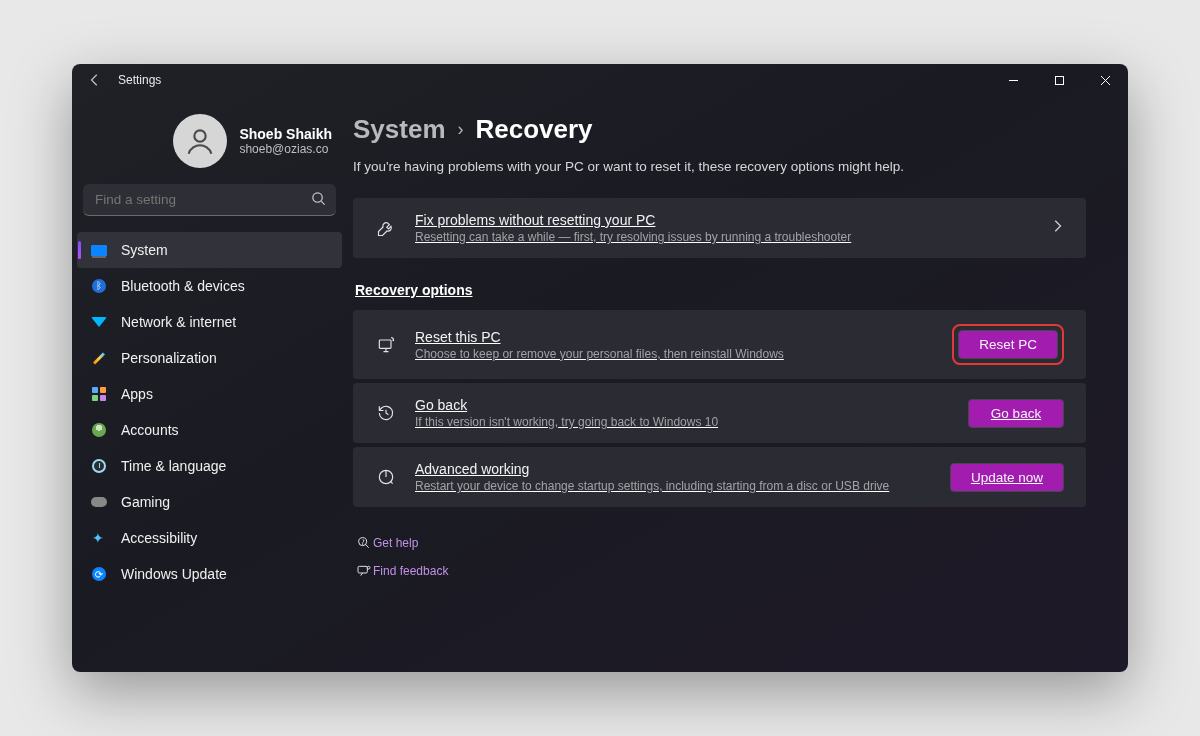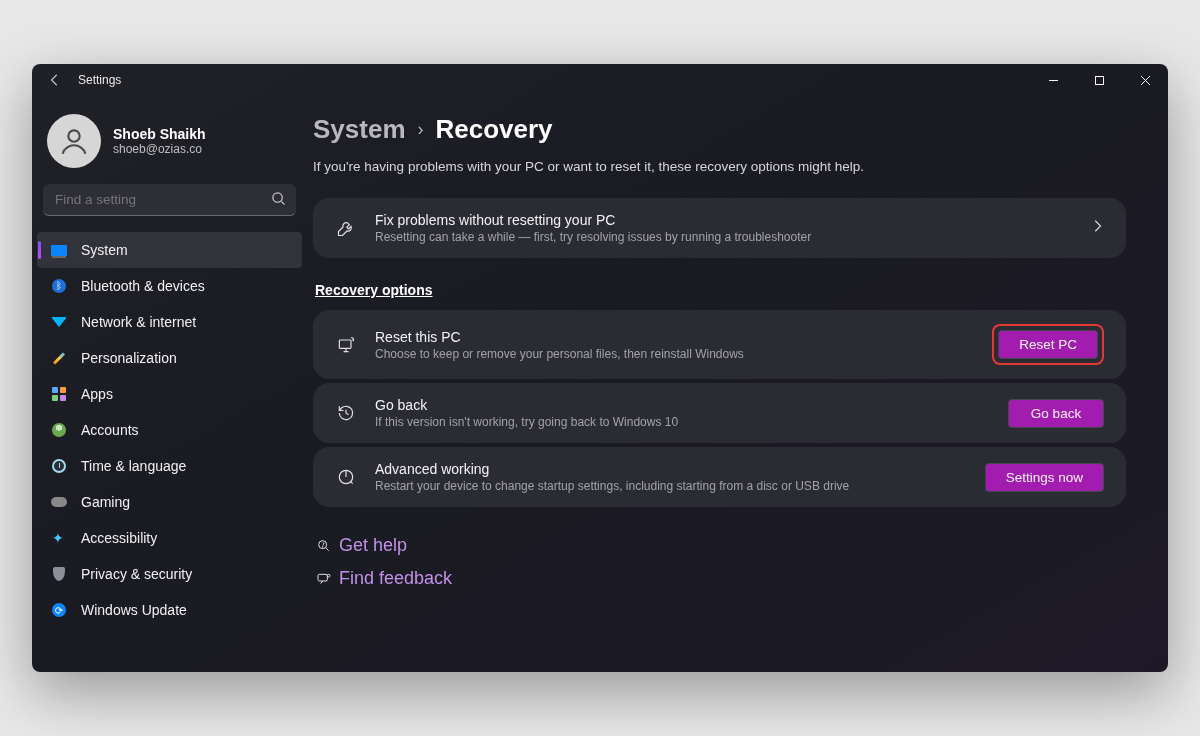--- a/index.html
+++ b/index.html
@@ -6,21 +6,21 @@
   body {
     font-family: "Segoe UI", -apple-system, sans-serif;
     background: #e8e8e8;
     display: flex;
     align-items: center;
     justify-content: center;
     min-height: 736px;
     width: 1200px;
   }
   .window {
-    width: 1136px;
+    width: 1056px;
     height: 608px;
     background: linear-gradient(150deg, #202127 0%, #1a1b22 45%, #1e1928 100%);
     border-radius: 8px;
     box-shadow: 0 20px 60px rgba(0,0,0,0.35);
     position: relative;
     overflow: hidden;
     color: #ffffff;
     display: flex;
     flex-direction: column;
   }
@@ -51,20 +51,21 @@
   .sidebar {
     width: 275px;
     padding: 12px 5px 0 5px;
     flex-shrink: 0;
   }
   .profile {
     display: flex;
     align-items: center;
     gap: 12px;
     padding: 6px 10px 16px 10px;
+    justify-content: flex-end;
   }
   .avatar {
     width: 54px; height: 54px; border-radius: 50%;
     background: #d6d6d6;
     display:flex; align-items:center; justify-content:center;
     color:#4a4a4a;
   }
   .profile-name { font-size: 14px; font-weight: 600; }
   .profile-email { font-size: 12px; color: #bfbfc2; }
   .search-wrap { padding: 0 6px 10px 6px; }
@@ -132,47 +133,48 @@
   .breadcrumb {
     display:flex; align-items:center; gap:12px;
     margin-bottom: 14px;
   }
   .crumb-sys { font-size: 26px; font-weight:600; color:#b8b8bd; }
   .crumb-sep { font-size: 18px; color:#b8b8bd; font-weight:300;}
   .crumb-cur { font-size: 26px; font-weight:600; color:#ffffff;}
   .subtitle { font-size: 13.5px; color:#d6d6d9; margin-bottom: 24px; }
   .card {
     background: #2b2c33;
-    border-radius: 16px;
+    border-radius: 4px;
     display:flex;
     align-items:center;
     padding: 14px 22px;
     gap: 18px;
     margin-bottom: 4px;
+    text-decoration: underline;
   }
   .card-icon { width:22px; flex-shrink:0; display:flex; align-items:center; justify-content:center; color:#e2e2e6;}
   .card-body { flex:1; }
   .card-title { font-size: 14px; color:#f2f2f4; }
   .card-desc { font-size: 12px; color:#a2a2a8; margin-top:2px;}
   .chev { color:#d0d0d4; }
   .section-hdr { font-size: 14px; font-weight:600; margin: 24px 0 12px 2px; text-decoration: underline;}
   .opt-btn {
     background:#a21caf;
     border:1px solid #45464e;
     color:#f5f5f7;
     font-size:13.5px;
     padding: 6px 20px;
     border-radius:4px;
     cursor:pointer;
     min-width: 96px;
     text-align:center;
   }
   .hl-wrap { padding:4px; border:2px solid #e33936; border-radius:8px;}
   .links { margin-top: 22px; }
-  .link-row { display:flex; align-items:center; gap:6px; padding: 6px 2px; font-size:18px;}
+  .link-row { display:flex; align-items:center; gap:0; padding: 6px 2px; font-size:12px;}
   .link-row .lnk { color:#c191e8; cursor:pointer;}
   .link-ic { width:18px; color:#e0e0e4; display:flex; align-items:center; justify-content:center;}
 </style>
 </head>
 <body>
 
 <div class="window">
 
   <div class="titlebar">
     <div class="titlebar-left">
@@ -283,26 +285,20 @@
           <span>Gaming</span>
         </div>
         <div class="nav-item">
           <span class="nav-icon">
               <span class="ic-access">✦</span>
             </span>
           <span>Accessibility</span>
         </div>
         <div class="nav-item">
           <span class="nav-icon">
-              <span class="ic-shield"></span>
-            </span>
-          <span>Privacy &amp; security</span>
-        </div>
-        <div class="nav-item">
-          <span class="nav-icon">
               <span class="ic-update">⟳</span>
             </span>
           <span>Windows Update</span>
         </div>
       </div>
     </div>
 
     <div class="main">
       <div class="breadcrumb">
         <span class="crumb-sys">System</span>
@@ -367,21 +363,21 @@
           <svg width="20" height="20" viewBox="0 0 24 24" fill="none" stroke="currentColor" stroke-width="1.4">
               <circle cx="12" cy="12" r="8"></circle>
               <path d="M12 4v8"></path>
               <path d="M17 17l3 3"></path>
             </svg>
         </div>
         <div class="card-body">
           <div class="card-title">Advanced working</div>
           <div class="card-desc">Restart your device to change startup settings, including starting from a disc or USB drive</div>
         </div>
-        <button class="opt-btn">Settings now</button>
+        <button class="opt-btn">Update now</button>
       </div>
 
       <div class="links">
         <div class="link-row">
           <span class="link-ic">
             <svg width="16" height="16" viewBox="0 0 24 24" fill="none" stroke="currentColor" stroke-width="1.5">
                 <circle cx="10" cy="10" r="6"></circle>
                 <path d="M14 14l5 5"></path>
                 <path d="M10 7a2 2 0 0 1 2 2c0 1-2 1-2 2.5"></path>
                 <circle cx="10" cy="13.5" r="0.5" fill="currentColor"></circle>

